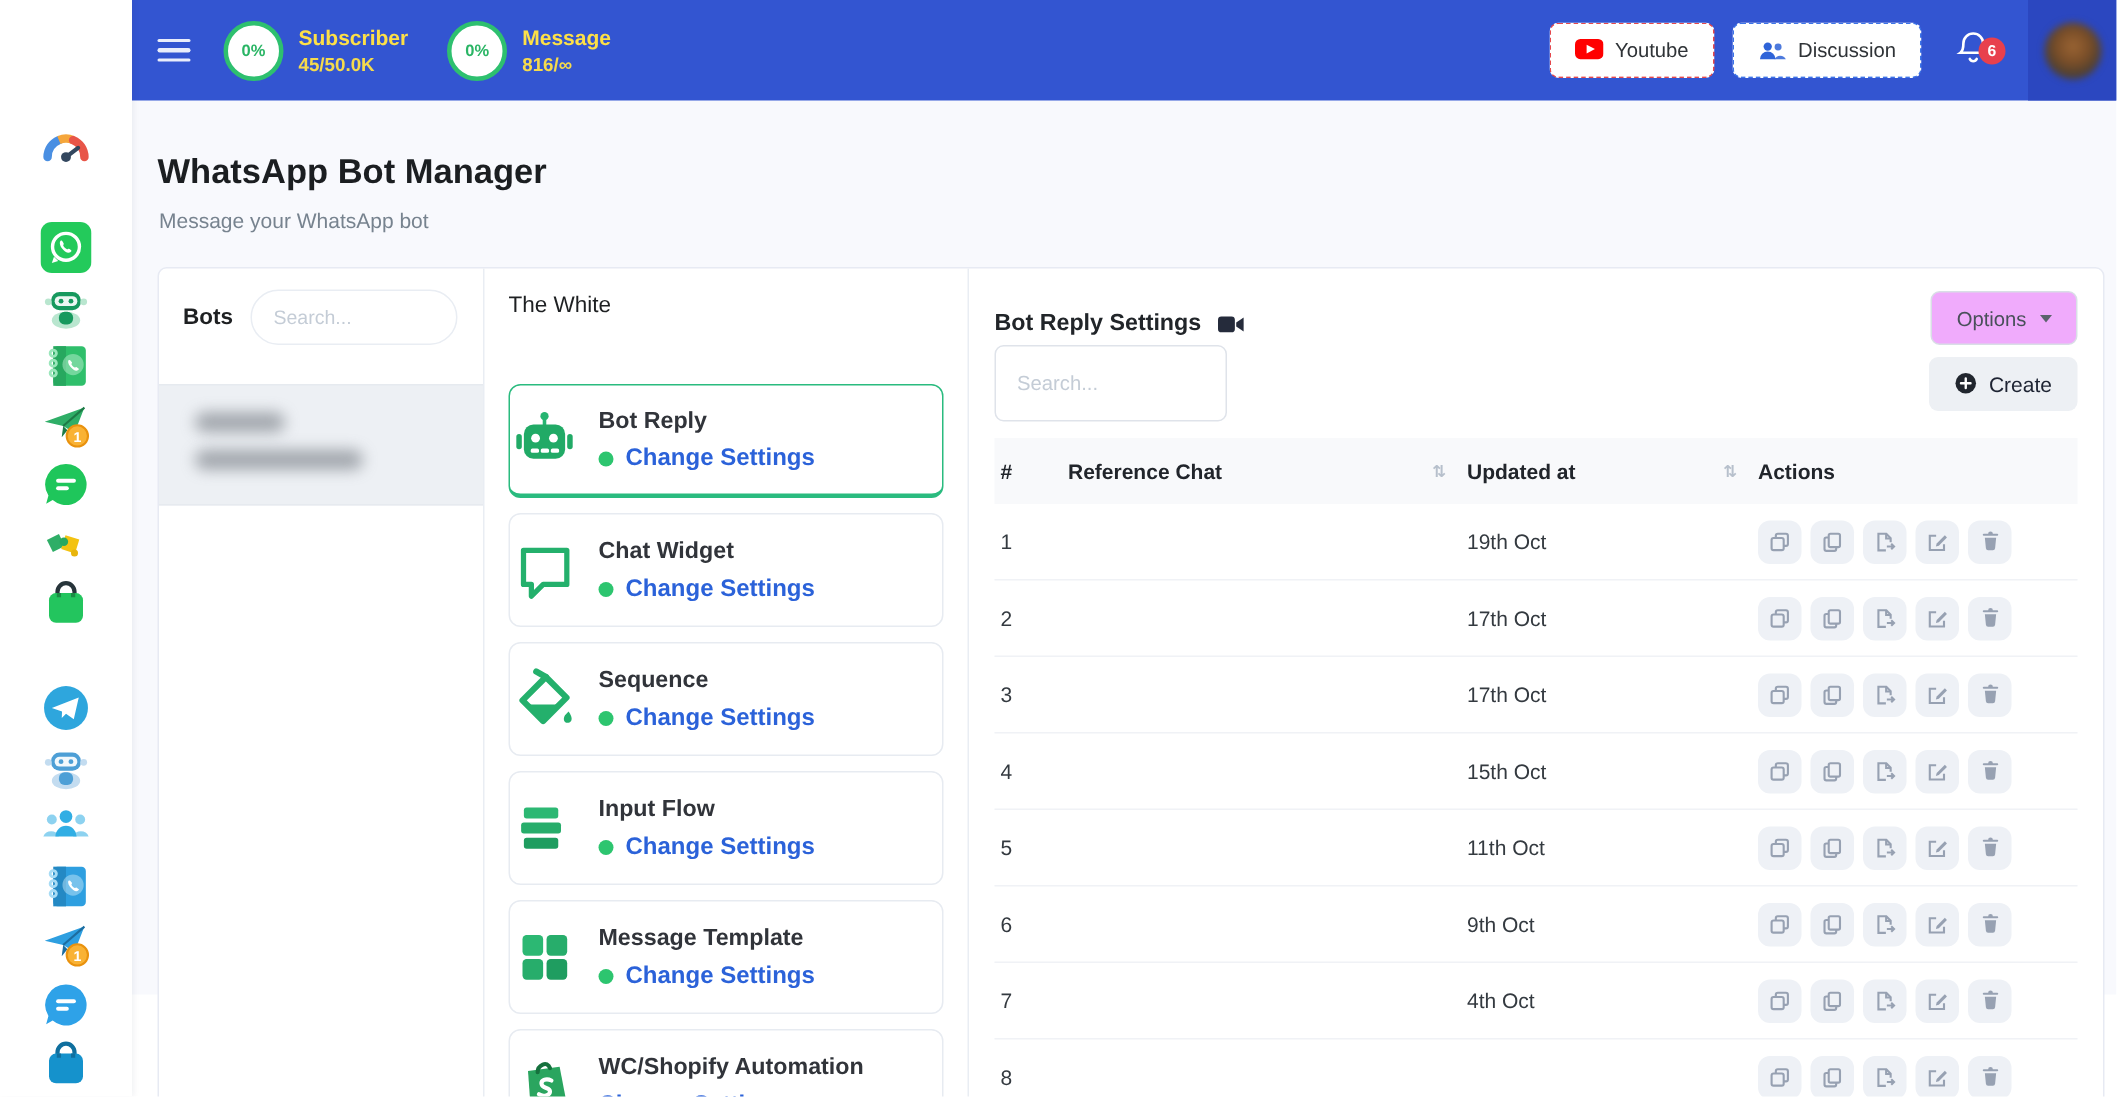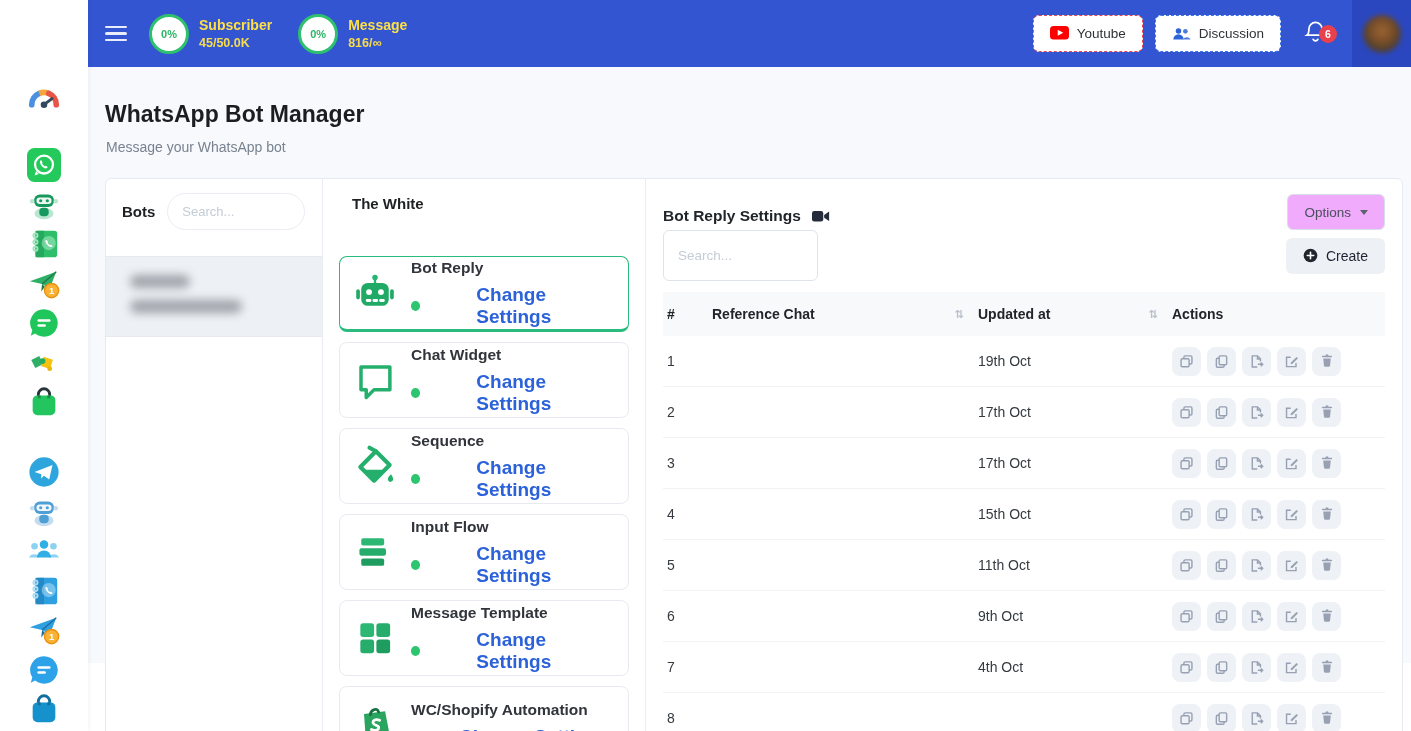--- a/index.html
+++ b/index.html
@@ -54,29 +54,29 @@
                  font-size:13px; color:#495057; outline:none; min-width:0; background:#fff; }
   .pill-search::placeholder { color:#c4ccd6; }
   .bot-item { height:81px; background:#edf0f4; border-top:1px solid #e6eaef; border-bottom:1px solid #e6eaef;
               padding:18px 0 0 24px; cursor:pointer; }
   .mask { height:13px; border-radius:7px; background:#70767e; filter:blur(5px); opacity:.62; }
   .bot-item .m1 { width:60px; margin-bottom:12px; }
   .bot-item .m2 { width:112px; }
 
   
   .col2 { width:323px; border-right:1px solid #e9edf3; padding:16px; }
-  .col2-title { font-size:15px; font-weight:bold; color:#1e2022; line-height:18px; margin-bottom:43px;margin-left:13px; }
+  .col2-title { font-size:15px; font-weight:normal; color:#1e2022; line-height:18px; margin-bottom:43px; }
   .scard { height:76px; border:1px solid #e7ebf1; border-radius:8px; margin-bottom:10px; background:#fff;
-           display:flex; align-items:center; padding:0 12px; gap:13px; cursor:pointer; }
+           display:flex; align-items:center; padding:0 0; gap:13px; cursor:pointer; }
   .scard.active { border-color:#2abb7f; border-bottom:3px solid #2abb7f; }
   .scard-icon { width:46px; height:46px; display:flex; align-items:center; justify-content:center; flex:none; }
   .scard-name { font-size:15.5px; font-weight:600; color:#31343a; }
   .scard-row2 { display:flex; align-items:center; gap:8px; margin-top:7px; }
   .dot { width:10px; height:10px; border-radius:50%; background:#2dc56f; }
-  .chg { font-size:19px; font-weight:bold; color:#2b62d9; cursor:pointer;margin-left:48px; }
+  .chg { font-size:16px; font-weight:bold; color:#2b62d9; cursor:pointer; }
 
   
   .col3 { flex:1; padding:15px 17px 0 17px; }
   .col3-head { display:flex; align-items:center; justify-content:space-between; }
   .col3-title-wrap { display:flex; align-items:center; gap:11px; margin-top:8px; }
   .col3-title { font-size:15.5px; font-weight:bold; color:#212529; }
   .btn-options { height:36px; padding:0 16px; background:#f0abfc; border:1px solid #d9dee6; border-radius:6px;
                  font-size:13.5px; color:#49505a; display:flex; align-items:center; gap:9px; cursor:pointer; }
   .caret { width:0; height:0; border-left:4.5px solid transparent; border-right:4.5px solid transparent; border-top:5px solid #5b626c; }
   .search-row { display:flex; align-items:center; justify-content:space-between; margin-bottom:11px; }

